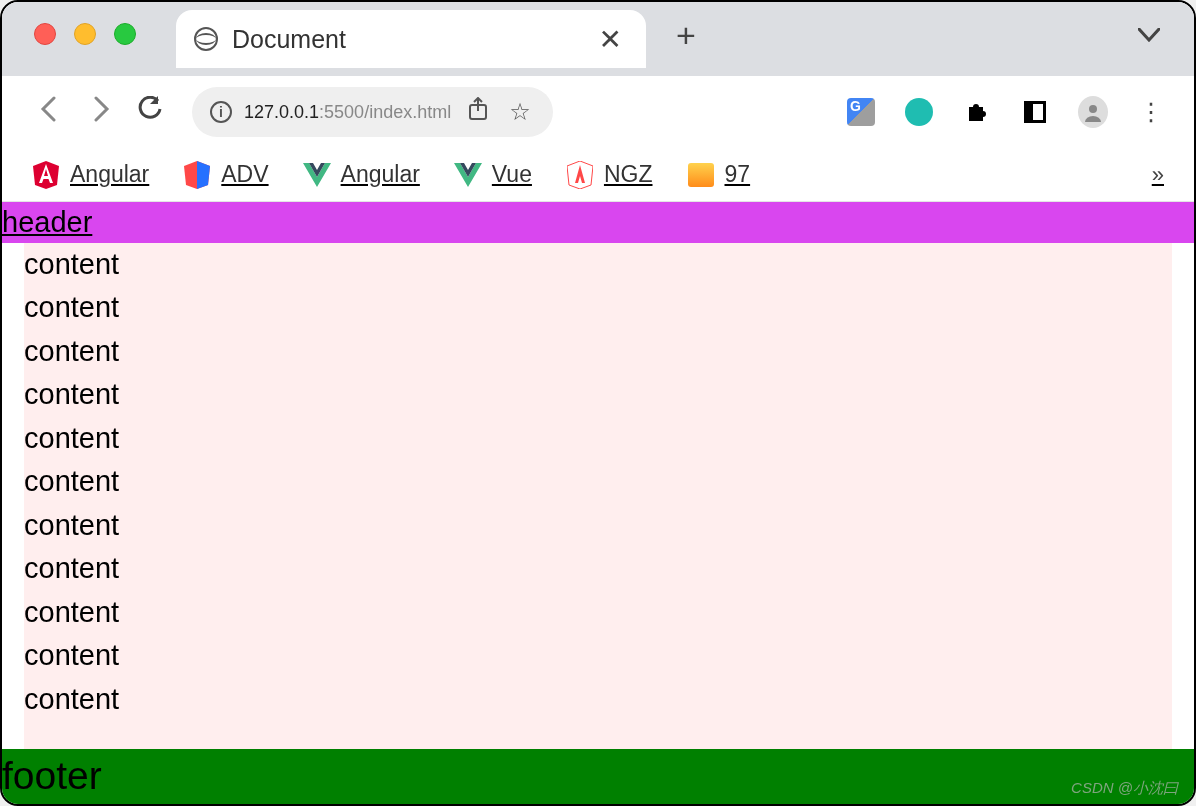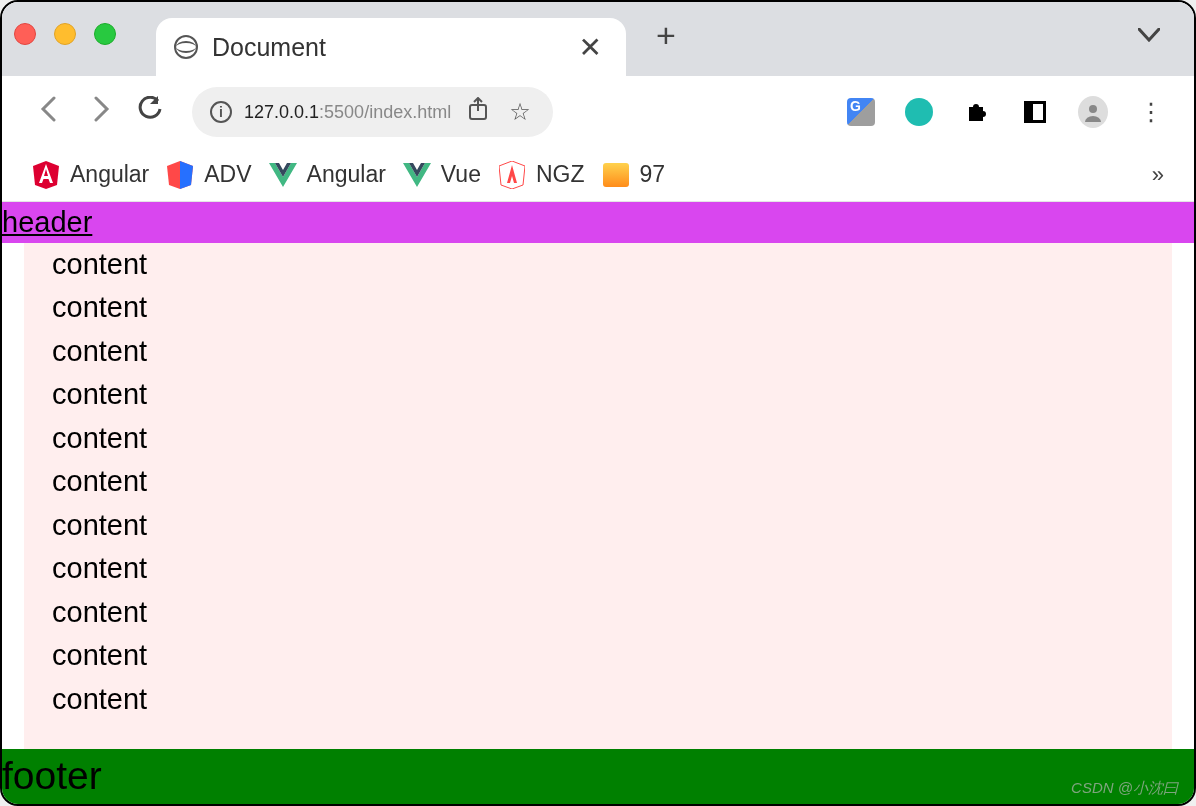--- a/index.html
+++ b/index.html
@@ -14,24 +14,24 @@
     .browser-window {
       position: absolute;
       top: 0; left: 0; right: 0; bottom: 0;
       background: #fff;
       border-radius: 18px;
       overflow: hidden;
       border: 2px solid #000;
     }
     .titlebar {
       display: flex;
-      align-items: flex-end;
+      align-items: center;
       height: 74px;
       background: #dcdee2;
-      padding-left: 12px;
+      padding-left: 32px;
     }
     .traffic-lights {
       display: flex;
       gap: 18px;
       align-self: center;
       margin-bottom: 10px;
       margin-right: 40px;
     }
     .tl { width: 22px; height: 22px; border-radius: 50%; }
     .tl.red { background: #ff5f57; border: 1px solid #e24640; }
@@ -156,22 +156,23 @@
     .square-icon { width: 22px; height: 22px; border: 3px solid #000; position: relative; }
     .square-icon::after { content:''; position:absolute; left:0; top:0; bottom:0; width:40%; background:#000; }
     .avatar-icon { width: 32px; height: 32px; background: #ddd; border-radius: 50%; display:flex; align-items:center; justify-content:center; font-size:20px; color:#777; }
     .kebab { font-size: 24px; color: #444; letter-spacing: 0; line-height: 0.4; }
     .bookmarks {
       display: flex;
       align-items: center;
       height: 54px;
       background: #fff;
       padding: 0 30px;
-      gap: 17px;
+      gap: 34px;
       border-bottom: 1px solid #e5e5e5;
+      text-decoration: underline;
     }
     .bm {
       display: flex;
       align-items: center;
       gap: 10px;
       font-size: 23px;
       color: #333;
       cursor: pointer;
     }
     .bm-icon { width: 28px; height: 28px; display:flex; align-items:center; justify-content:center; font-size: 22px; }
@@ -193,21 +194,21 @@
       text-decoration: underline;
     }
     .page-content {
       background: #fee;
       margin: 0 22px;
       font-size: 29px;
       line-height: 1.5;
       height: 100%;
       overflow: hidden;
     }
-    .content-line { display: block; padding-left: 28px; }
+    .content-line { display: block; }
     .page-footer {
       position: absolute;
       bottom: 0;
       left: 0; right: 0;
       background: #008000;
       color: #000;
       font-size: 39px;
       line-height: 1.4;
     }
     .watermark {

